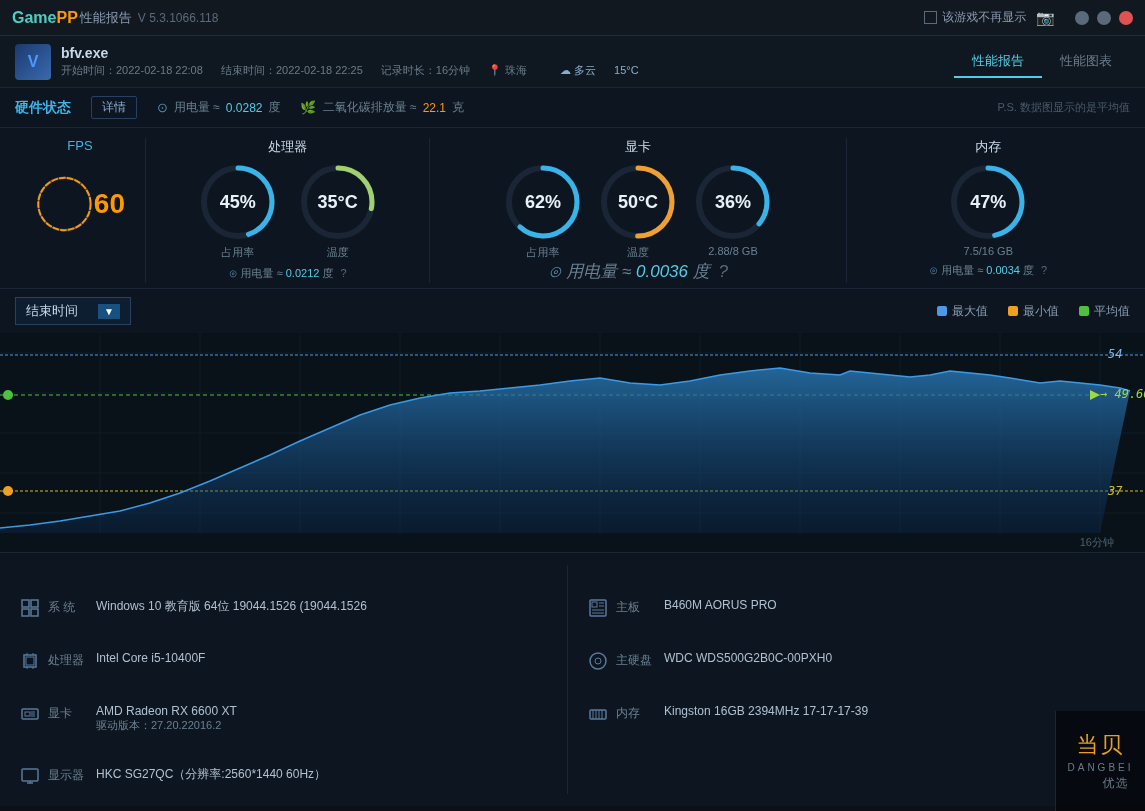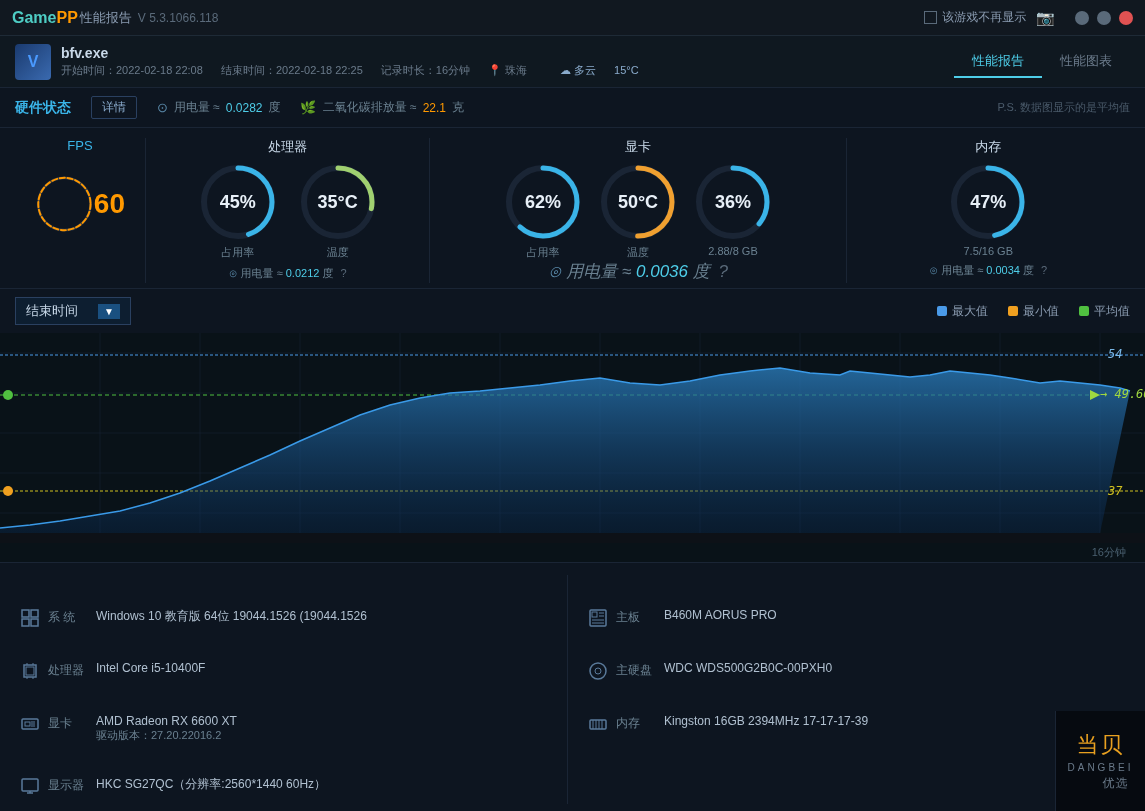--- a/index.html
+++ b/index.html
@@ -381,24 +381,23 @@
     }
     .wm-top { color: #e8a020; font-size: 22px; font-weight: normal; letter-spacing: 2px; }
     .wm-mid { color: #6a7a8a; font-size: 10px; letter-spacing: 3px; margin: 2px 0; }
     .wm-bot { color: #6a7a8a; font-size: 12px; letter-spacing: 1px; margin-left: 30px; }
 
     
     .time-axis {
       background: #091218;
       display: flex;
       justify-content: flex-end;
-      padding: 2px 19px;
+      padding: 2px 31px;
       color: #4a6070;
       font-size: 11px;
-      margin-top: 10px;
     }
   </style>
 </head>
 <body>
 
 <div class="title-bar">
   <span class="logo">
     Game<span>PP</span>
   </span>
   <span class="title-text">性能报告</span>

